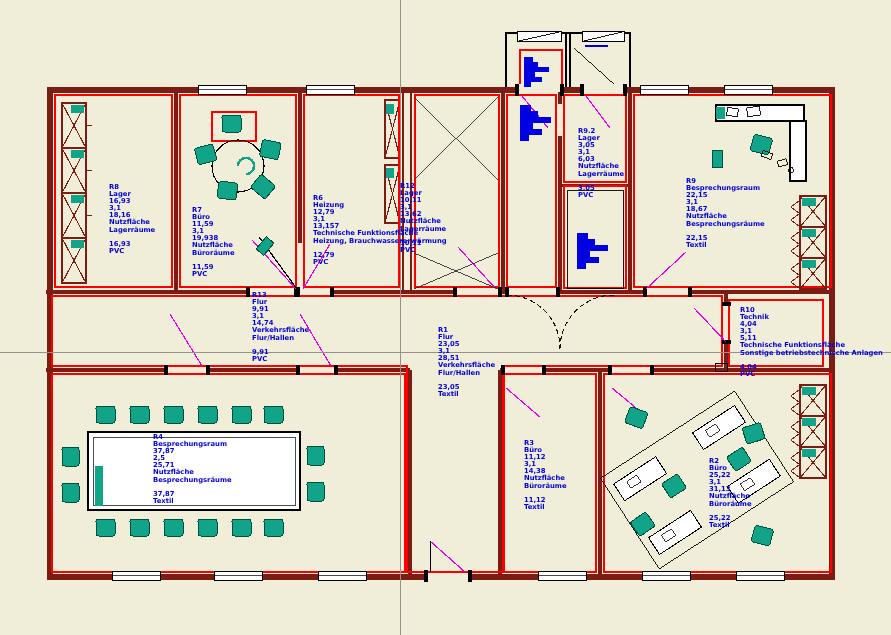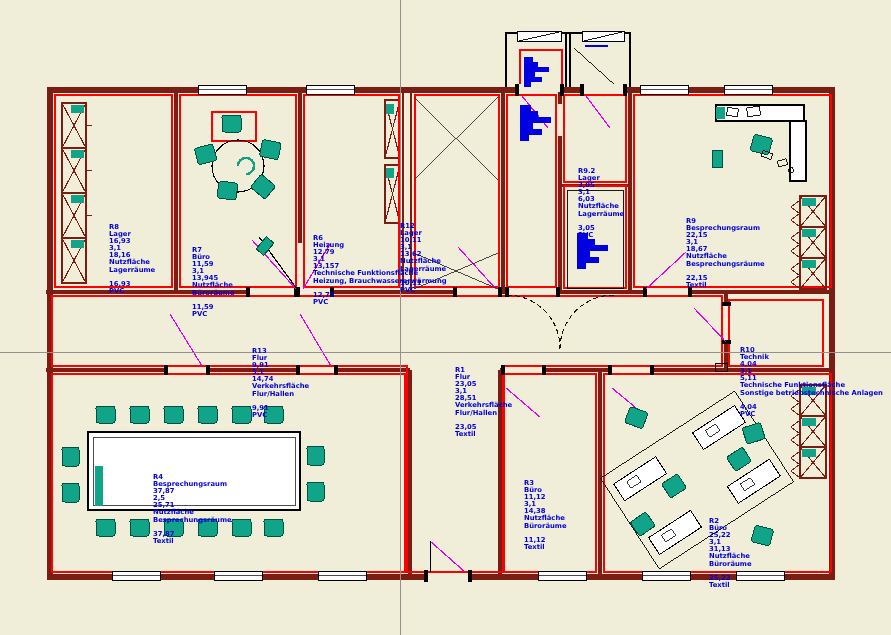--- a/index.html
+++ b/index.html
@@ -6,21 +6,20 @@
   .plan{position:relative;width:891px;height:635px;background:#f0eed9;overflow:hidden;
         font-family:"DejaVu Sans",sans-serif;}
   .plan svg{position:absolute;left:0;top:0;}
   .room-label{
     position:absolute;
     color:#0000dd;
     font:bold 6.8px/7.1px "DejaVu Sans",sans-serif;
     white-space:pre-line;
     width:max-content;
     letter-spacing:0;
-    margin-top:40px;
   }
 </style>
 </head>
 <body>
 
 <div class="plan">
 
 <svg width="891" height="635" viewBox="0 0 891 635" shape-rendering="crispEdges">
   <defs>
     <g id="chair">
@@ -312,21 +311,21 @@
 18,16
 Nutzfläche
 Lagerräume
 
 16,93
 PVC</div>
 <div class="room-label" style="left:192px;top:207px">R7
 Büro
 11,59
 3,1
-13,945
+19,938
 Nutzfläche
 Büroräume
 
 11,59
 PVC</div>
 <div class="room-label" style="left:313px;top:195px">R6
 Heizung
 12,79
 3,1
 13,157
@@ -358,31 +357,31 @@
 <div class="room-label" style="left:686px;top:178px">R9
 Besprechungsraum
 22,15
 3,1
 18,67
 Nutzfläche
 Besprechungsräume
 
 22,15
 Textil</div>
-<div class="room-label" style="left:252px;top:308px">R13
+<div class="room-label" style="left:252px;top:292px">R13
 Flur
 9,91
 3,1
 14,74
 Verkehrsfläche
 Flur/Hallen
 
 9,91
 PVC</div>
-<div class="room-label" style="left:455px;top:327px">R1
+<div class="room-label" style="left:438px;top:327px">R1
 Flur
 23,05
 3,1
 28,51
 Verkehrsfläche
 Flur/Hallen
 
 23,05
 Textil</div>
 <div class="room-label" style="left:740px;top:307px">R10
@@ -408,21 +407,21 @@
 <div class="room-label" style="left:524px;top:440px">R3
 Büro
 11,12
 3,1
 14,38
 Nutzfläche
 Büroräume
 
 11,12
 Textil</div>
-<div class="room-label" style="left:709px;top:478px">R2
+<div class="room-label" style="left:709px;top:458px">R2
 Büro
 25,22
 3,1
 31,13
 Nutzfläche
 Büroräume
 
 25,22
 Textil</div>
 

